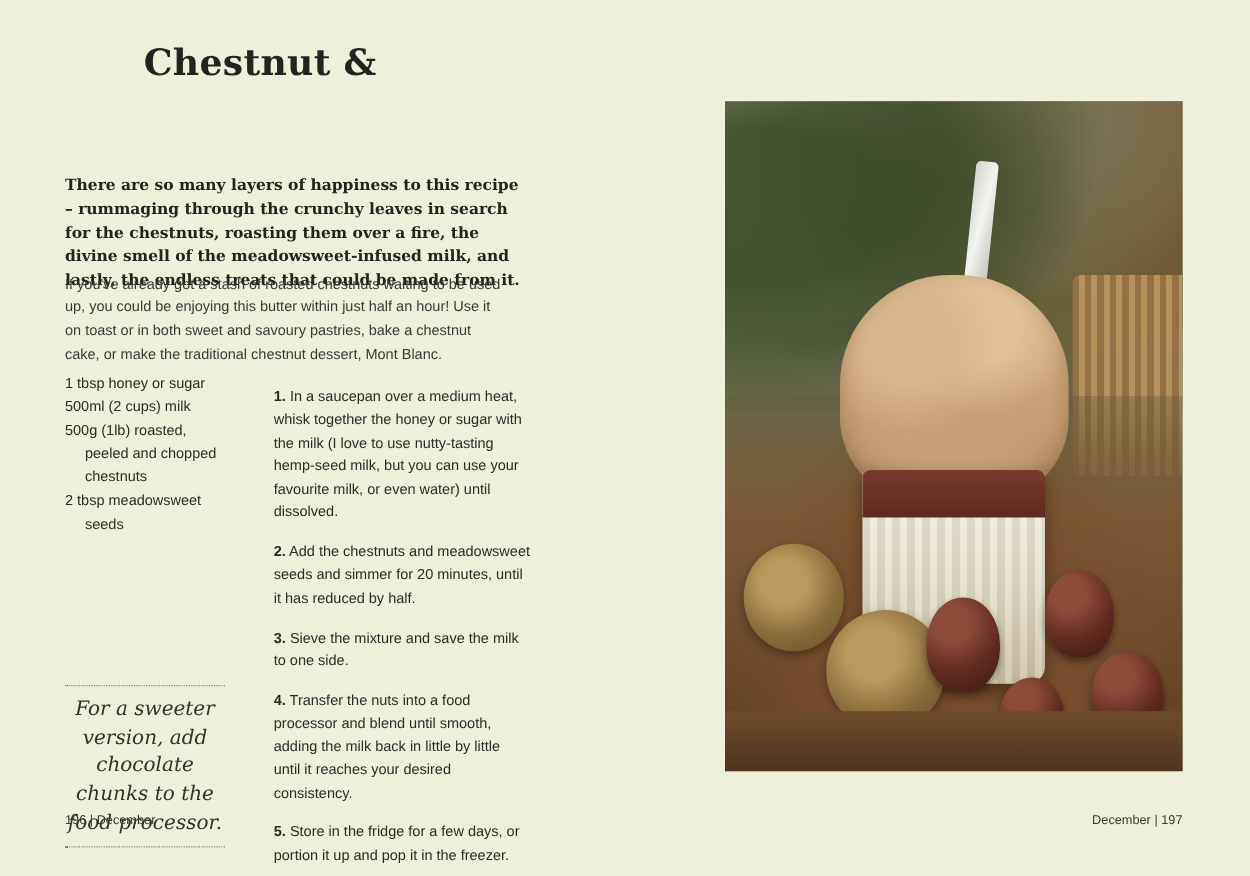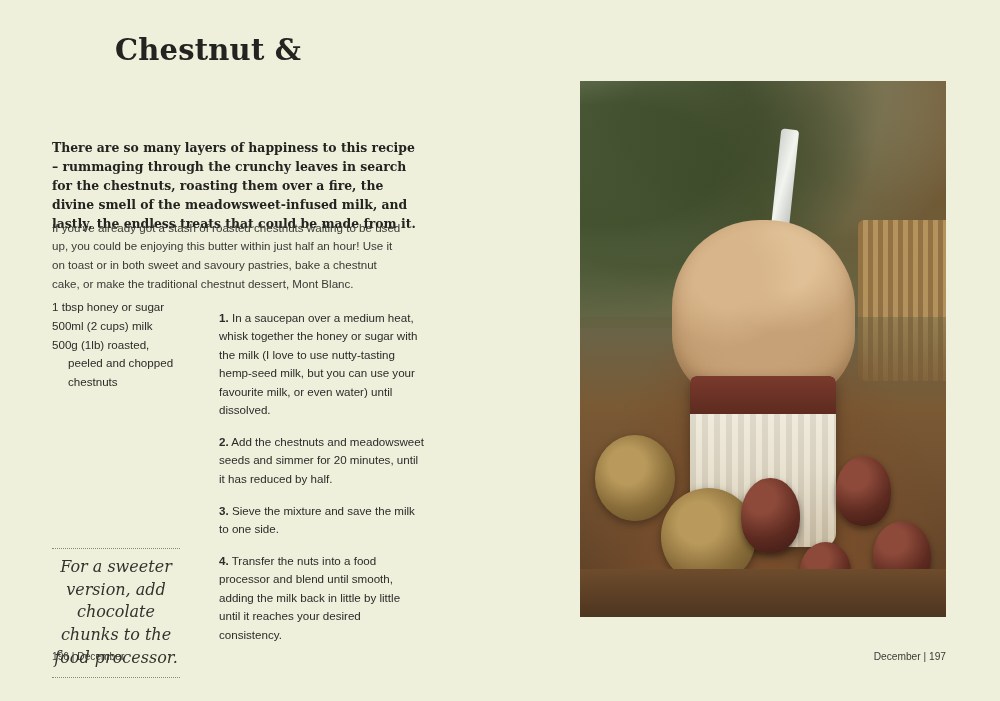--- a/index.html
+++ b/index.html
@@ -282,38 +282,46 @@
         <span>1 tbsp honey or sugar</span>
       </span>
       <span class="ing">
         <span>500ml (2 cups) milk</span>
       </span>
       <span class="ing">
         <span>500g (1lb) roasted,</span>
         <span class="cont">peeled and chopped</span>
         <span class="cont">chestnuts</span>
       </span>
+      <span class="ing">
+        <span>2 tbsp meadowsweet</span>
+        <span class="cont">seeds</span>
+      </span>
     </div>
 
     <div class="method">
       <p class="step">
         <span class="num">1.</span>
         <span>In a saucepan over a medium heat, whisk together the honey or sugar with the milk (I love to use nutty-tasting hemp-seed milk, but you can use your favourite milk, or even water) until dissolved.</span>
       </p>
       <p class="step">
         <span class="num">2.</span>
         <span>Add the chestnuts and meadowsweet seeds and simmer for 20 minutes, until it has reduced by half.</span>
       </p>
       <p class="step">
         <span class="num">3.</span>
         <span>Sieve the mixture and save the milk to one side.</span>
       </p>
       <p class="step">
         <span class="num">4.</span>
         <span>Transfer the nuts into a food processor and blend until smooth, adding the milk back in little by little until it reaches your desired consistency.</span>
+      </p>
+      <p class="step">
+        <span class="num">5.</span>
+        <span>Store in the fridge for a few days, or portion it up and pop it in the freezer.</span>
       </p>
     </div>
 
     <div class="tip-box">
       <div class="tip-rule"></div>
       <div class="tip-text">For a sweeter version, add chocolate chunks to the food processor.</div>
       <div class="tip-rule"></div>
     </div>
 
     <div class="folio-left">196 | December</div>

